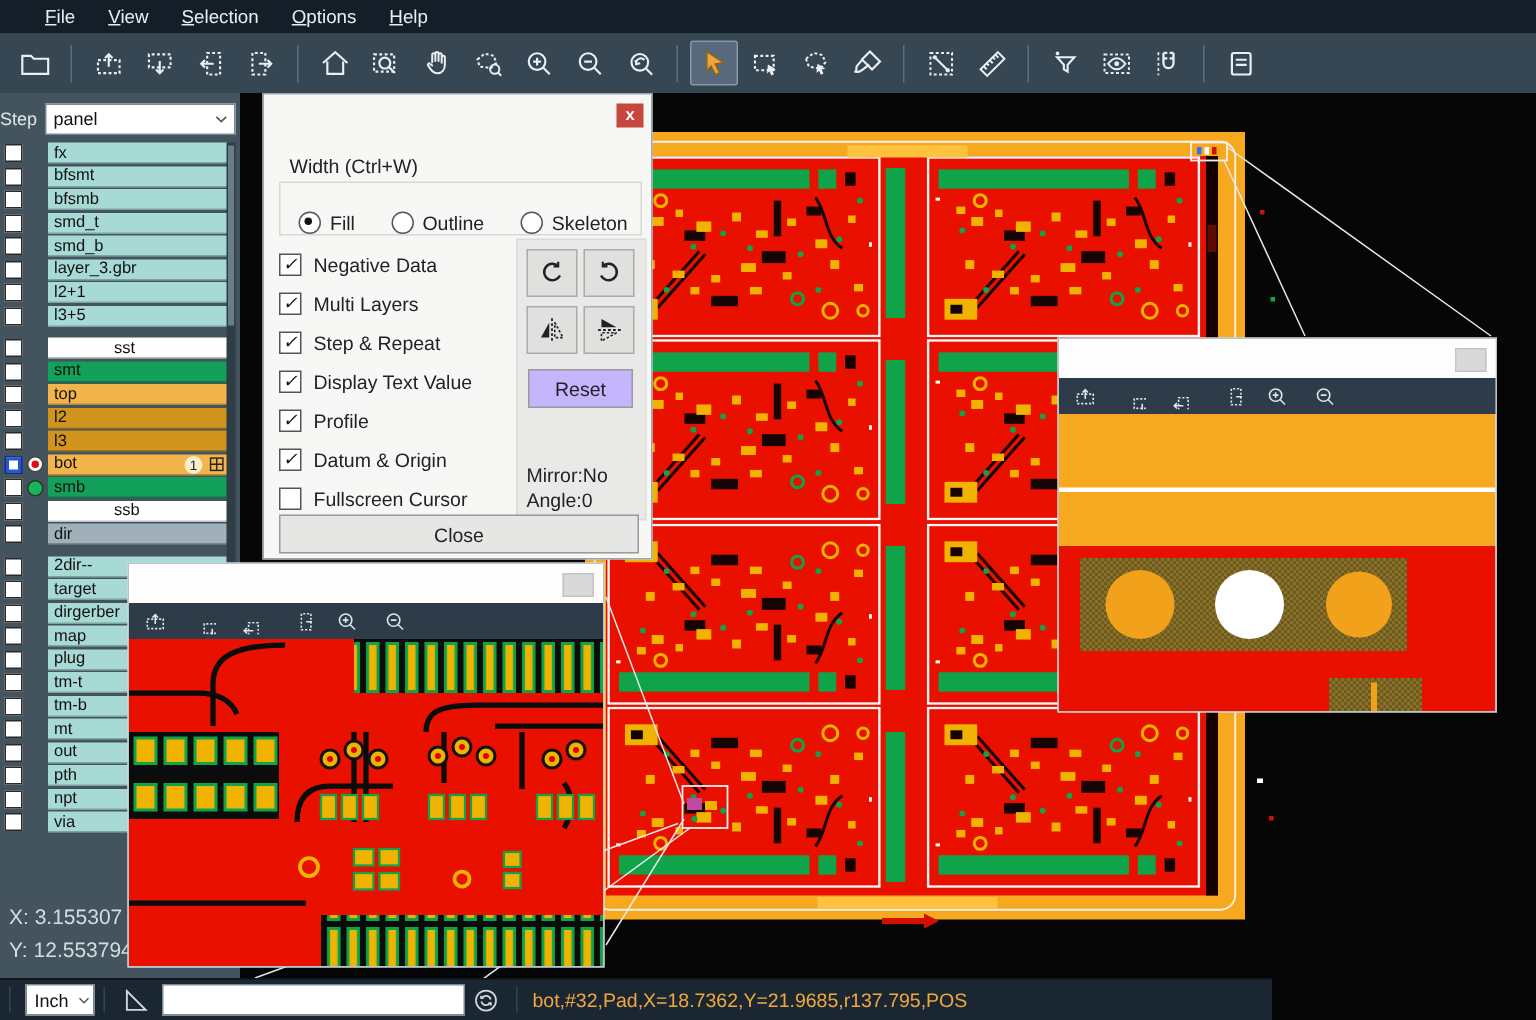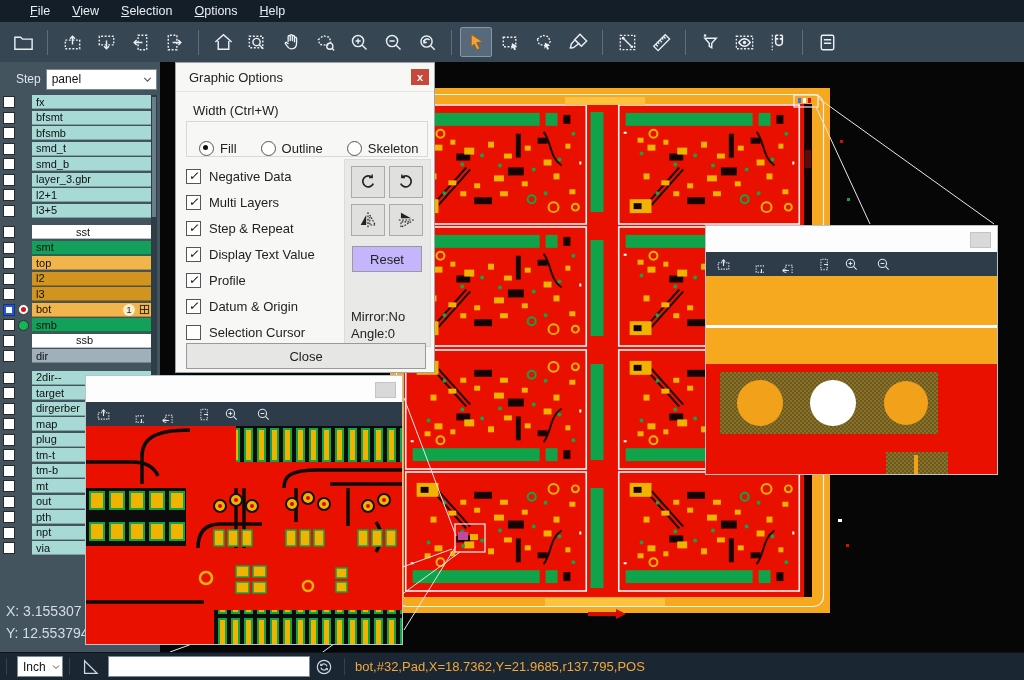--- a/index.html
+++ b/index.html
@@ -16,21 +16,21 @@
   .tb{width:32px;height:30px;border:0;background:transparent;display:flex;align-items:center;
       justify-content:center;padding:0;margin:0 1px;}
   .tb svg{width:23px;height:23px;color:#e9eff3;}
   .tb.active{background:#57697a;border:1px solid #8598a6;border-radius:2px;}
   .tb.active svg{color:#f2a338;}
   .tdiv{width:1px;height:25px;background:#5d6e7c;margin:0 7px;}
   
   .sidebar{position:absolute;left:0;top:62px;width:160px;height:590px;background:#44545f;z-index:5;
            box-sizing:border-box;}
   .steprow{position:absolute;left:0;top:5px;width:160px;height:24px;display:flex;align-items:center;}
-  .steplbl{color:#dfe7ec;font-size:12px;padding:0 5px 0 16px;}
+  .steplbl{color:#dfe7ec;font-size:12px;padding:0 5px 0 0;}
   .stepsel{flex:1;height:21px;background:#fff;border:1px solid #7a8a94;margin-right:3px;
            display:flex;align-items:center;font-size:12px;color:#111;padding-left:5px;box-sizing:border-box;}
   .stepsel svg{width:13px;height:13px;color:#555;margin-left:auto;margin-right:2px;}
   .laylist{position:absolute;left:0;top:33px;width:160px;}
   .lr{display:flex;align-items:center;height:14px;margin-bottom:1.5px;}
   .cb{width:10px;height:10px;background:#fff;border:1.5px solid #2a2a2a;margin-left:3px;flex:none;}
   .lr.sel .cb{background:#2257d8;border-color:#18317c;box-shadow:inset 0 0 0 2px #2257d8,inset 0 0 0 8px #fff;}
   .ind{width:17px;height:14px;flex:none;display:flex;align-items:center;justify-content:center;}
   .dotr{width:9px;height:9px;border-radius:50%;background:#fff;border:1px solid #444;position:relative;}
   .dotr::after{content:"";position:absolute;left:2px;top:2px;width:5px;height:5px;border-radius:50%;background:#e01010;}
@@ -80,21 +80,21 @@
   .dtbtn{position:absolute;width:34px;height:32px;background:#e0e0de;border:1px solid #ababab;
          display:flex;align-items:center;justify-content:center;padding:0;}
   .dtbtn svg{width:22px;height:22px;color:#222;}
   .dreset{position:absolute;left:7px;top:86px;width:70px;height:26px;background:#c4b5fd;border:1px solid #9a9a9a;
           font-size:13px;color:#222;font-family:"Liberation Sans",sans-serif;text-align:center;}
   .dang{position:absolute;left:6px;top:126px;margin-top:40px;}
   .dmir{position:absolute;left:6px;top:149px;}
   .dclosebtn{position:absolute;left:10px;top:280px;width:240px;height:26px;background:#e6e6e4;border:1px solid #9a9a9a;
              font-size:13px;color:#222;font-family:"Liberation Sans",sans-serif;text-align:center;}
   
-  .statusbar{position:absolute;left:0;top:652px;width:1024px;height:28px;background:#1a2732;z-index:30;
+  .statusbar{position:absolute;left:0;top:652px;width:848px;height:28px;background:#1a2732;z-index:30;
              display:flex;align-items:center;border-top:1px solid #0c1319;box-sizing:border-box;}
   .sdiv{width:1px;height:17px;background:#46586496;margin:0 6px;}
   .unitsel{width:46px;height:21px;background:#fff;border:1px solid #7a8a94;display:flex;align-items:center;
            font-size:12px;color:#111;padding-left:5px;box-sizing:border-box;margin-left:4px;}
   .unitsel svg{width:12px;height:12px;color:#555;margin-left:auto;}
   .sico{width:20px;height:20px;color:#cfd9df;margin:0 4px;flex:none;}
   .cmdin{width:202px;height:21px;border:1px solid #7a8a94;background:#fff;margin-left:4px;
          font-size:12px;padding:0 4px;box-sizing:border-box;}
   .smsg{color:#f2a73c;font-size:13px;margin-left:4px;white-space:nowrap;}
 </style>
@@ -745,23 +745,20 @@
           </span>
         </div>
     </div>
     <div class="sscroll">
         <i></i>
       </div>
     <div class="readout"><span>X: 3.155307</span><br><span>Y: 12.553794</span></div>
   </aside>
 
   <div class="dialog">
-    <div class="dtitle">
-        <span>Graphic Options</span>
-      </div>
     <div class="dclose">
         <span>x</span>
       </div>
     <div class="dwidth">Width (Ctrl+W)</div>
     <div class="dradios">
       <span class="rad sel">
           <span class="rcirc"></span>
           <span>Fill</span>
         </span>
       <span class="rad">
@@ -807,21 +804,21 @@
       <div class="dck">
           <span class="dcb">
             <i>✓</i>
           </span>
           <span>Datum &amp; Origin</span>
         </div>
       <div class="dck">
           <span class="dcb">
             <i></i>
           </span>
-          <span>Selection Cursor</span>
+          <span>Fullscreen Cursor</span>
         </div>
     </div>
     <div class="dpanel">
       <button class="dtbtn" style="left:6px;top:6px">
           <svg>
             <use href="#ic-rot-cw"></use>
           </svg>
         </button>
       <button class="dtbtn" style="left:44px;top:6px">
           <svg>

